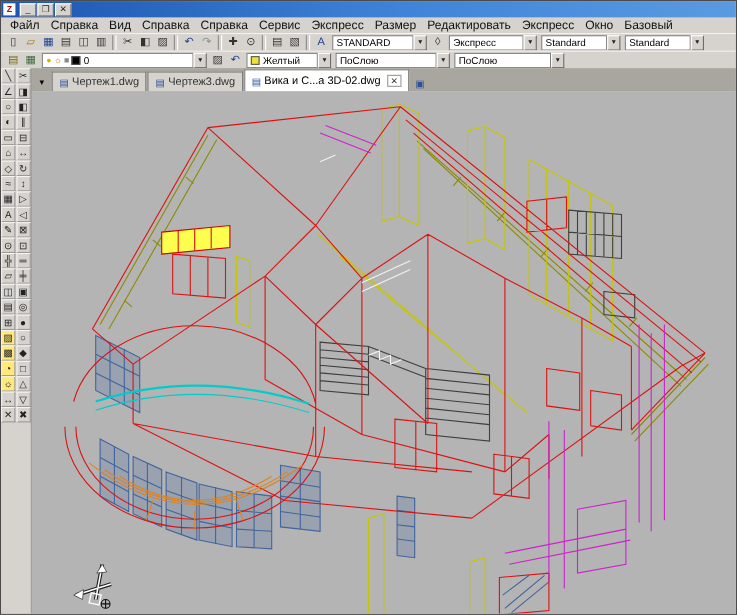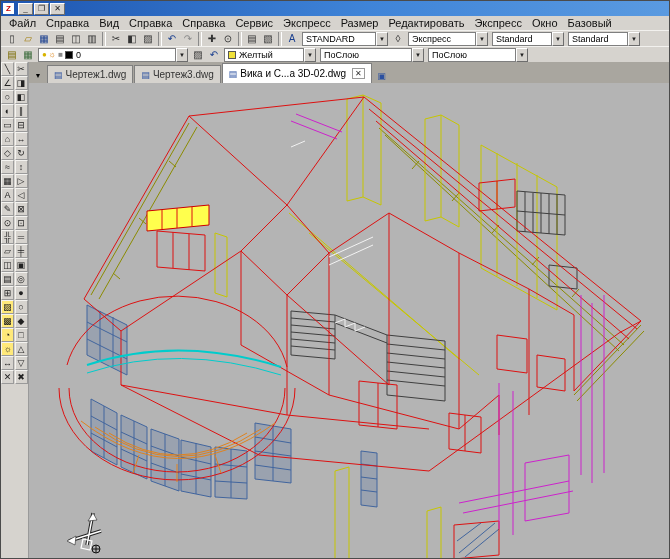--- a/index.html
+++ b/index.html
@@ -127,21 +127,21 @@
         <span class="swatch" style="background:#000000"></span>
         <span>0</span>
       </span>
       <span class="arr">▼</span>
     </span>
     <span style="display:flex">
 
     <span class="tbi">▨</span>
         <span class="tbi" style="color: rgb(26, 63, 143);">↶</span>
       </span>
-    <span class="combo" style="width:92px">
+    <span class="combo" style="width:77px">
       <span class="val" style="flex:1;display:flex;align-items:center">
         <span class="swatch" style="background:#f0e13a"></span>
         <span>Желтый</span>
       </span>
       <span class="arr">▼</span>
     </span>
     <span class="combo" style="width:104px">
       <span class="val" style="flex:1">ПоСлою</span>
       <span class="arr">▼</span>
     </span>

